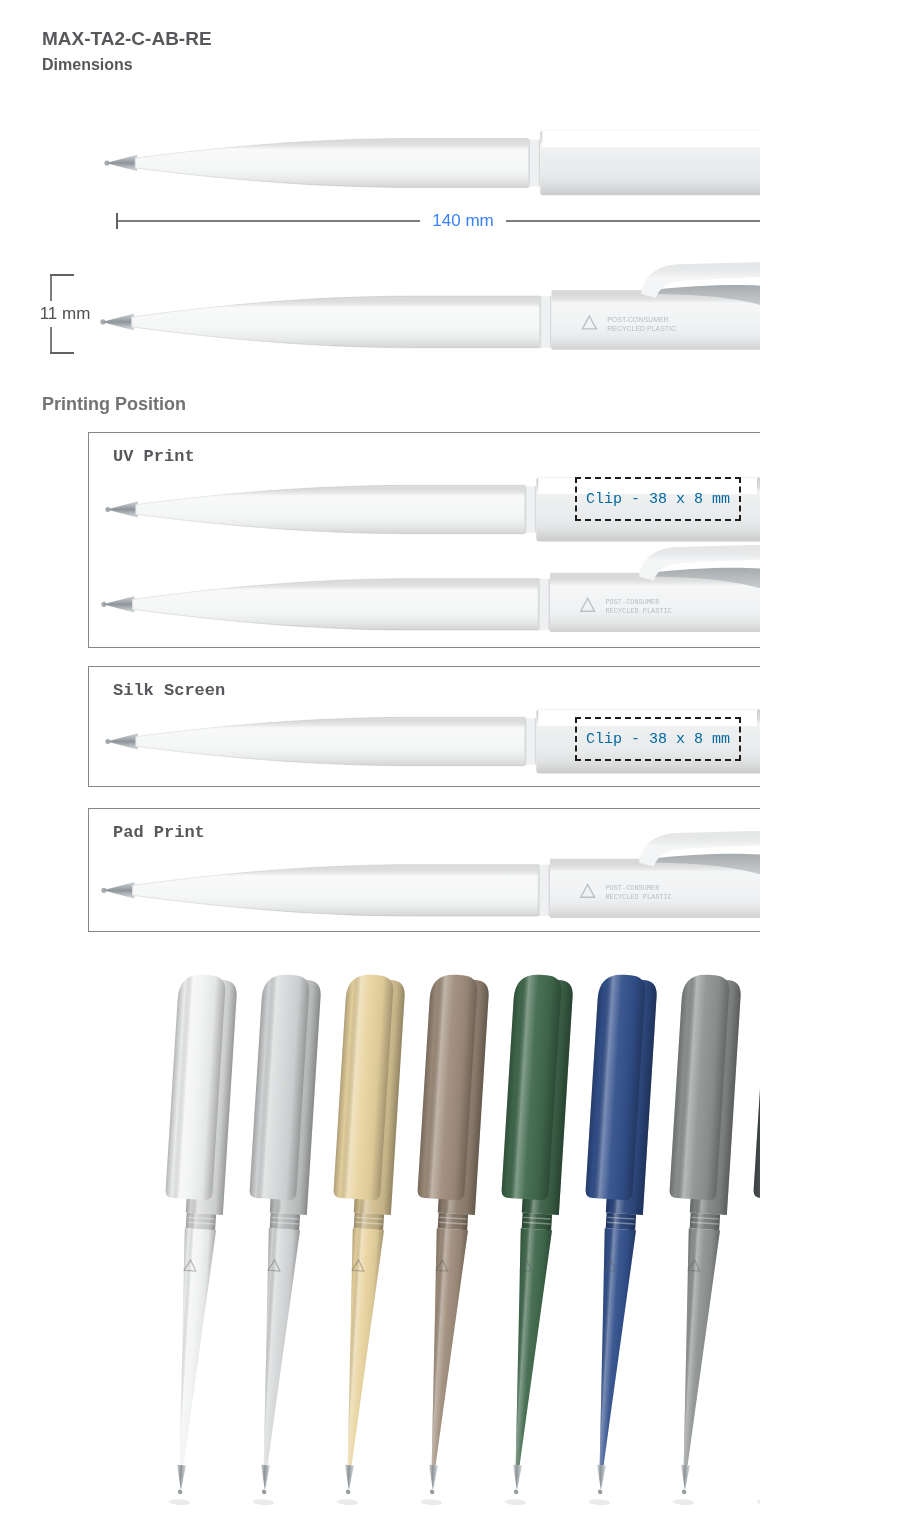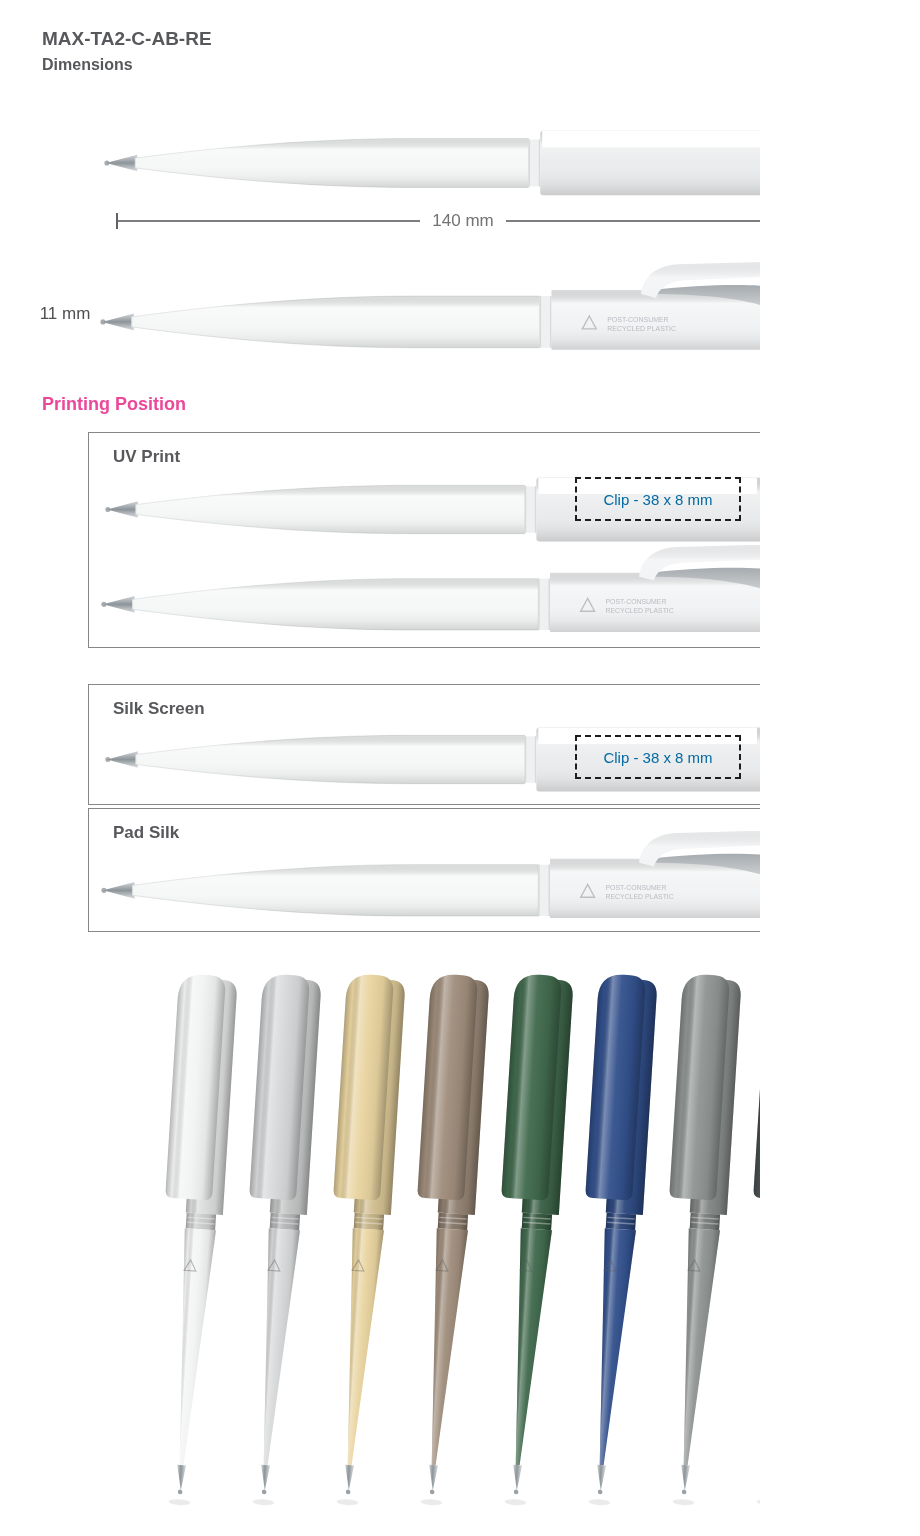--- a/index.html
+++ b/index.html
@@ -2,43 +2,43 @@
 <html><head>
 <meta charset="utf-8">
 <style>
   html,body{margin:0;padding:0;background:#ffffff;}
   body{font-family:"Liberation Sans","DejaVu Sans",sans-serif;color:#56575a;}
   .page{position:relative;width:760px;height:1536px;background:#fff;overflow:hidden;}
 
   
   .doc-title{position:absolute;left:42px;top:26px;font-size:19px;font-weight:600;color:#57585b;line-height:26px;}
   .doc-sub{position:absolute;left:42px;top:52px;font-size:16px;font-weight:600;color:#57585b;line-height:26px;}
-  .section-heading{position:absolute;left:42px;top:394px;font-size:18px;font-weight:600;color:#ec4899;}
+  .section-heading{position:absolute;left:42px;top:394px;font-size:18px;font-weight:600;color:#737373;}
 
   
   .abs{position:absolute;}
   svg{display:block;overflow:visible;}
 
   
   .dim-h{position:absolute;left:116px;top:208px;width:694px;height:26px;display:flex;align-items:center;}
   .dim-h .tick{width:2px;height:16px;background:#606164;}
   .dim-h .line{flex:1;height:1.5px;background:#7c7d80;}
-  .dim-h .dim-text{padding:0 12px;font-size:17px;color:#737373;white-space:nowrap;text-align:right;}
-
-  
-  .dim-v{position:absolute;left:50px;top:274px;width:30px;height:80px;display:flex;align-items:center;}
+  .dim-h .dim-text{padding:0 12px;font-size:17px;color:#3b82f6;white-space:nowrap;text-align:right;}
+
+  
+  .dim-v{position:absolute;left:50px;top:274px;width:30px;height:80px;display:flex;flex-direction:column;align-items:flex-start;}
   .dim-v .tick{width:24px;height:2px;background:#606164;}
   .dim-v .line{flex:1;width:1.5px;background:#7c7d80;}
   .dim-v .dim-text{position:absolute;left:50%;top:50%;transform:translate(-50%,-50%);background:#fff;font-size:17px;color:#4f5053;white-space:nowrap;padding:3px 1px;}
 
   
-  .print-box{position:absolute;left:88px;width:744px;border:1px solid #858688;background:#fff;box-sizing:border-box;}
+  .print-box{position:absolute;left:88px;width:744px;border:1px solid #858688;background:#fff;box-sizing:border-box;font-family:Liberation Mono, monospace;}
   .print-box .box-label{position:absolute;left:24px;top:14px;font-size:17px;font-weight:600;color:#57585b;}
   .box-uv{top:432px;height:216px;}
-  .box-silk{top:684px;height:121px;}
+  .box-silk{top:666px;height:121px;}
   .box-pad{top:808px;height:124px;}
 
   .dashed-area{position:absolute;border:2px dashed #1d1d1d;display:flex;align-items:center;justify-content:center;font-size:15px;color:#0369a1;box-sizing:border-box;background:transparent;white-space:nowrap;}
 
   
   .variants-row{position:absolute;left:135px;top:962px;width:672px;height:552px;display:flex;}
   .vpen-cell{width:84px;height:552px;display:flex;justify-content:center;align-items:flex-end;}
   .vpen{transform:rotate(3.6deg);transform-origin:50% 96%;}
 </style>
 </head>
@@ -173,21 +173,21 @@
 
   <div class="print-box box-silk">
     <div class="box-label">Silk Screen</div>
     <svg class="abs" style="left:12px;top:30px;" width="716" height="89" viewBox="0 0 740 92">
         <use href="#pen-top"></use>
       </svg>
     <div class="dashed-area" style="left:486px;top:50px;width:166px;height:44px;">Clip - 38 x 8 mm</div>
   </div>
 
   <div class="print-box box-pad">
-    <div class="box-label">Pad Silk</div>
+    <div class="box-label">Pad Print</div>
     <svg class="abs" style="left:8px;top:16px;" width="732" height="103" viewBox="0 0 740 104">
         <use href="#pen-side"></use>
       </svg>
   </div>
 
   <div class="variants-row">
     <div class="vpen-cell" style="color: rgb(242, 243, 243);">
       <svg class="vpen" viewBox="0 0 90 560" width="88" height="548">
           <use href="#pen-vertical"></use>
         </svg>

